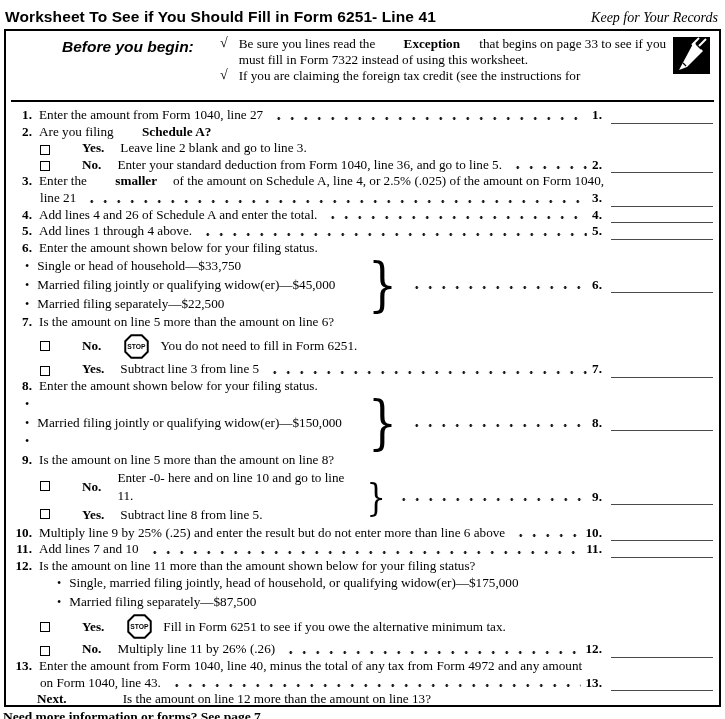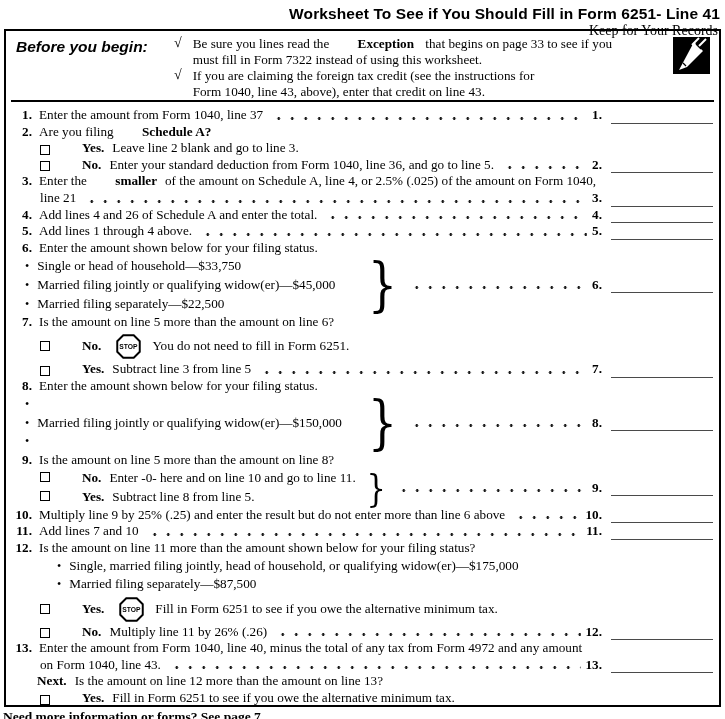--- a/index.html
+++ b/index.html
@@ -4,43 +4,43 @@
 <style>
   * { box-sizing: border-box; }
   html,body { margin:0; padding:0; }
   body {
     width:725px; height:719px; overflow:hidden;
     background:#fff; color:#000;
     font-family:"Liberation Serif", serif;
     font-size:13.2px;
   }
   
-  .titlebar { display:flex; justify-content:space-between; align-items:flex-end; padding:5px 5px 3px 5px; height:29px;flex-direction:column; }
+  .titlebar { display:flex; justify-content:space-between; align-items:flex-end; padding:5px 5px 3px 5px; height:29px; }
   .title { font-family:"Liberation Sans", sans-serif; font-weight:bold; font-size:15.5px; letter-spacing:.1px; }
-  .keep { font-size:14px; padding-right:2px;margin-left:12px; }
+  .keep { font-style:italic; font-size:14px; padding-right:2px;margin-left:12px; }
 
   
   .box { margin:0 4px; border:2px solid #000; height:678px; overflow:hidden; background:#fff; }
 
   
   .before { position:relative; display:flex; padding:5px 8px 3px 10px; height:69px; }
-  .before-label { flex:none; width:158px; font-family:"Liberation Sans", sans-serif; font-style:italic; font-weight:bold; font-size:15.5px; padding-top:2px; }
+  .before-label { flex:none; width:158px; font-family:"Liberation Sans", sans-serif; font-style:italic; font-weight:bold; font-size:15.5px; padding-top:2px;margin-left:46px; }
   .checks { flex:1; }
   .check { display:flex; line-height:15.6px; margin-bottom:1px; }
   .check-mark { flex:none; font-size:14px; margin-right:11px; transform:translateY(-1px); }
   .check-text .bld { font-weight:bold; }
   .pencil { position:absolute; right:9px; top:6px; width:37px; height:37px; }
 
   .sep { border-top:2.2px solid #000; margin:0 5px; }
 
   
   .content { padding:5px 6px 0 4px; }
   .row { display:flex; align-items:flex-end; line-height:16.6px; white-space:nowrap; }
   .num { flex:none; width:22px; text-align:right; font-weight:bold; margin-right:7px; }
-  .bld { font-weight:bold; margin-right:8px;padding-left:25px; }
+  .bld { font-weight:bold; margin-right:16px;padding-left:25px; }
   .sub { padding-left:30px; }
   .cb { flex:none; width:10px; height:10px; border:1.4px solid #000; margin:0 7px 2px 0; background:#fff; }
   .tail { flex:1; display:flex; align-items:flex-end; min-width:14px; }
   .leader { flex:1; height:5px; margin:0 5px 3px 9px;
             background-image:radial-gradient(circle, #1a1a1a 1.25px, transparent 1.6px);
             background-size:13.5px 5px; background-repeat:repeat-x; background-position:left bottom; }
   .ref { flex:none; font-weight:bold; margin-right:9px; }
   .entry { flex:none; width:102px; border-bottom:1.6px solid #4a4a4a; height:10px; }
 
   .brow { display:flex; line-height:18.6px; align-items:center; }
@@ -77,41 +77,40 @@
           <span>Be sure you lines read the</span>
           <span class="bld">Exception</span>
           <span>that begins on page 33 to see if you</span><br>
           <span>must fill in Form 7322 instead of using this worksheet.</span>
         </span>
       </div>
       <div class="check">
         <span class="check-mark">√</span>
         <span class="check-text">
           <span>If you are claiming the foreign tax credit (see the instructions for</span><br>
-          <span>Form 1040, line 43, above), enter that credit on line 43.</span>
         </span>
       </div>
     </div>
     <svg class="pencil" viewBox="0 0 37 37">
       <rect width="37" height="37" fill="#000"></rect>
       <polygon points="21,5 30,14 14,30 6,33" fill="#fff"></polygon>
       <line x1="23" y1="7" x2="28" y2="12" stroke="#000" stroke-width="1.3"></line>
       <line x1="10" y1="26" x2="13" y2="29" stroke="#000" stroke-width="1.3"></line>
       <line x1="26" y1="1" x2="19" y2="8" stroke="#fff" stroke-width="2"></line>
       <line x1="33" y1="2" x2="26" y2="9" stroke="#fff" stroke-width="2"></line>
     </svg>
   </div>
 
   <div class="sep"></div>
 
   <div class="content">
 
     <div class="row">
       <span class="num">1.</span>
-      <span>Enter the amount from Form 1040, line 37</span>
+      <span>Enter the amount from Form 1040, line 27</span>
       <span class="tail">
         <span class="leader"></span>
         <span class="ref">1.</span>
         <span class="entry"></span>
       </span>
     </div>
 
     <div class="row">
       <span class="num">2.</span>
       <span>Are you filing</span>&nbsp;
@@ -327,21 +326,21 @@
     </div>
     <div class="row sub">
       <span>on Form 1040, line 43.</span>
       <span class="tail">
         <span class="leader"></span>
         <span class="ref">13.</span>
         <span class="entry"></span>
       </span>
     </div>
 
-    <div class="row" style="padding-left:2px;">
+    <div class="row" style="padding-left:2px;gap:40px;">
       <span class="bld">Next.</span>
       <span>Is the amount on line 12 more than the amount on line 13?</span>
     </div>
     <div class="row sub">
       <span class="cb"></span>
       <span class="bld">Yes.</span>
       <span>Fill in Form 6251 to see if you owe the alternative minimum tax.</span>
     </div>
     <div class="row sub">
 

